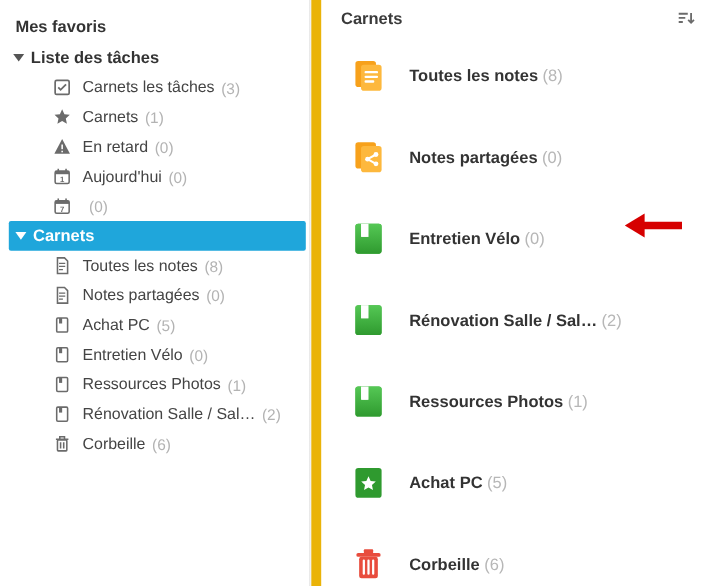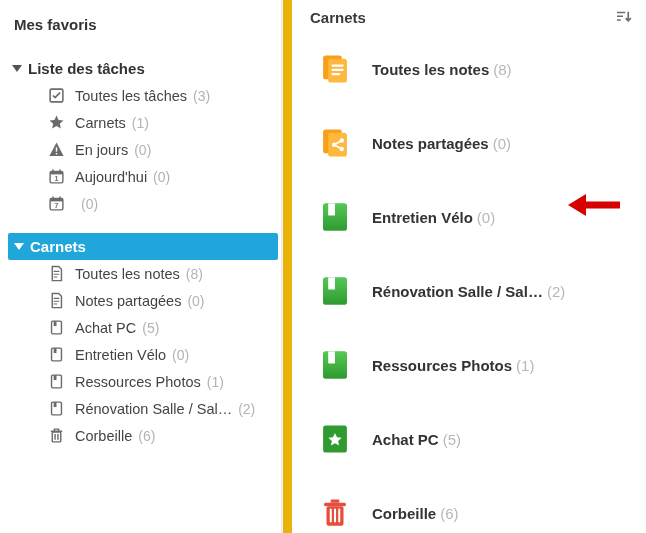--- a/index.html
+++ b/index.html
@@ -2,21 +2,21 @@
 <html><head>
 <meta charset="utf-8">
 <style>
   * { margin:0; padding:0; box-sizing:border-box; }
   body { font-family: "Segoe UI", Helvetica, Arial, sans-serif; font-size:14px; color:#333; width:646px; height:533px; overflow:hidden; background:#fff; }
   .cols { display:flex; height:100%; }
   .left { width:292px; padding:10px 4px 10px 8px; border-right:10px solid #eab308; position:relative; }
   .left::after { content:""; position:absolute; right:-1px; top:0; bottom:0; width:2px; background:linear-gradient(to right,#e3e3e3,#fafafa); }
   .right { flex:1; padding:4px 8px 10px 8px; position:relative; }
   .hdr { font-weight:700; font-size:15px; color:#333; padding:6px 4px 6px 6px; display:flex; align-items:center; justify-content:space-between; }
-  .sect { font-weight:700; font-size:15px; color:#333; padding:5px 4px 5px 2px; display:flex; align-items:center; cursor:pointer;margin-top:16px; }
+  .sect { font-weight:700; font-size:15px; color:#333; padding:5px 4px 5px 2px; display:flex; align-items:center; cursor:pointer; }
   .sect.sel { background:#1fa6db; color:#fff; border-radius:2px; padding-left:4px; }
   .tri { display:inline-block; width:0; height:0; border-left:5px solid transparent; border-right:5px solid transparent; border-top:7px solid #555; margin-right:6px; margin-left:2px; }
   .sect.sel .tri { border-top-color:#fff; }
   .item { display:flex; align-items:center; padding:5px 4px 5px 40px; cursor:pointer; color:#444; }
   .item .txt { font-size:14.5px; white-space:nowrap; overflow:hidden; text-overflow:ellipsis; max-width:170px; }
   .item .cnt { color:#b3b3b3; font-size:14px; margin-left:6px; }
   .ico { width:17px; height:17px; margin-right:10px; flex-shrink:0; display:flex; align-items:center; justify-content:center; }
   .sort-ico { width:18px; height:18px; }
 
   
@@ -128,39 +128,39 @@
     <div class="sect">
       <span class="tri"></span>
       <span>Liste des tâches</span>
     </div>
     <div class="item">
         <span class="ico">
           <svg width="17" height="17">
             <use href="#check-square-icon"></use>
           </svg>
         </span>
-        <span class="txt">Toutes les tâches</span>
+        <span class="txt">Carnets les tâches</span>
         <span class="cnt">(3)</span>
       </div>
     <div class="item">
         <span class="ico">
           <svg width="17" height="17">
             <use href="#star-icon"></use>
           </svg>
         </span>
         <span class="txt">Carnets</span>
         <span class="cnt">(1)</span>
       </div>
     <div class="item">
         <span class="ico">
           <svg width="17" height="17">
             <use href="#warning-icon"></use>
           </svg>
         </span>
-        <span class="txt">En jours</span>
+        <span class="txt">En retard</span>
         <span class="cnt">(0)</span>
       </div>
     <div class="item">
         <span class="ico">
           <svg width="17" height="17">
             <use href="#calendar-1-icon"></use>
           </svg>
         </span>
         <span class="txt">Aujourd'hui</span>
         <span class="cnt">(0)</span>

